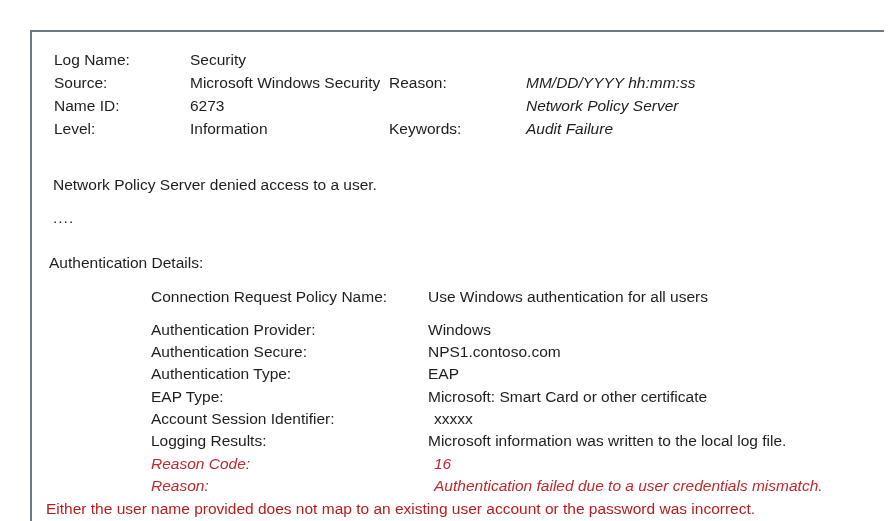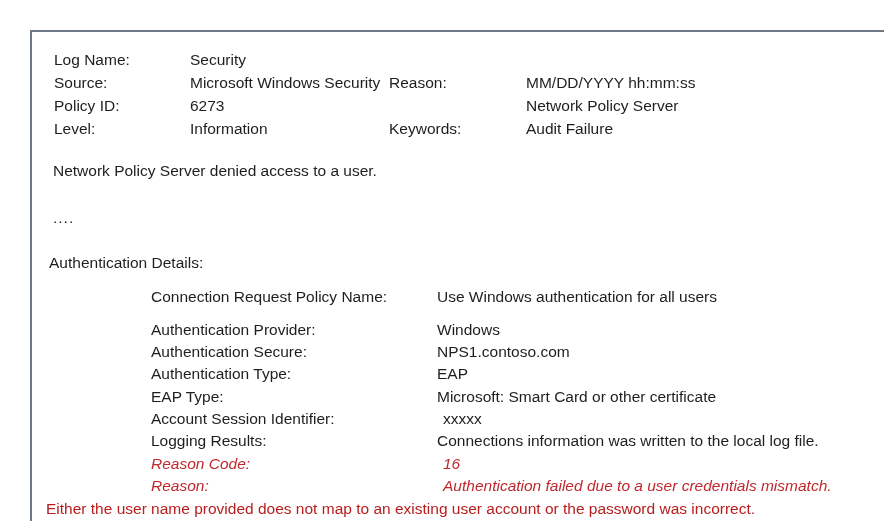--- a/index.html
+++ b/index.html
@@ -29,28 +29,28 @@
     width: 896px;
     height: 22px;
     line-height: 22px;
     white-space: nowrap;
   }
   .row span { position: absolute; top: 0; white-space: nowrap; }
   
   .h-label  { left: 18px; }
   .h-value  { left: 118px; margin-left: 36px; }
   .h-rlabel { left: 353px; }
-  .h-rvalue { left: 490px; }
+  .h-rvalue { left: 490px; font-style: italic; }
   
-  .msg      { left: 17px; }
+  .msg      { left: 17px; margin-top: 14px; }
   .ellipsis { left: 17px; letter-spacing: 1px; }
   .section  { left: 13px; }
   
   .d-label { left: 115px; }
-  .d-value { left: 392px; margin-left: 9px; }
+  .d-value { left: 392px; }
   .indent .d-value { left: 398px; }
   .red, .red span { color: #c0282e; font-style: italic; }
   .footer-line { left: 10px; color: #b91c1c; }
 </style>
 </head>
 <body>
 
 <div class="canvas">
   <div class="frame"></div>
 
@@ -58,21 +58,21 @@
     <span class="h-label">Log Name:</span>
     <span class="h-value">Security</span>
   </div>
   <div class="row" style="top:36px">
     <span class="h-label">Source:</span>
     <span class="h-value">Microsoft Windows Security</span>
     <span class="h-rlabel">Reason:</span>
     <span class="h-rvalue">MM/DD/YYYY hh:mm:ss</span>
   </div>
   <div class="row" style="top:59px">
-    <span class="h-label">Policy ID:</span>
+    <span class="h-label">Name ID:</span>
     <span class="h-value">6273</span>
     <span class="h-rvalue">Network Policy Server</span>
   </div>
   <div class="row" style="top:82px">
     <span class="h-label">Level:</span>
     <span class="h-value">Information</span>
     <span class="h-rlabel">Keywords:</span>
     <span class="h-rvalue">Audit Failure</span>
   </div>
 
@@ -105,21 +105,21 @@
   <div class="row" style="top:350px">
     <span class="d-label">EAP Type:</span>
     <span class="d-value">Microsoft: Smart Card or other certificate</span>
   </div>
   <div class="row indent" style="top:372px">
     <span class="d-label">Account Session Identifier:</span>
     <span class="d-value">xxxxx</span>
   </div>
   <div class="row" style="top:394px">
     <span class="d-label">Logging Results:</span>
-    <span class="d-value">Connections information was written to the local log file.</span>
+    <span class="d-value">Microsoft information was written to the local log file.</span>
   </div>
   <div class="row red indent" style="top:417px">
     <span class="d-label">Reason Code:</span>
     <span class="d-value">16</span>
   </div>
   <div class="row red indent" style="top:439px">
     <span class="d-label">Reason:</span>
     <span class="d-value">Authentication failed due to a user credentials mismatch.</span>
   </div>
 

